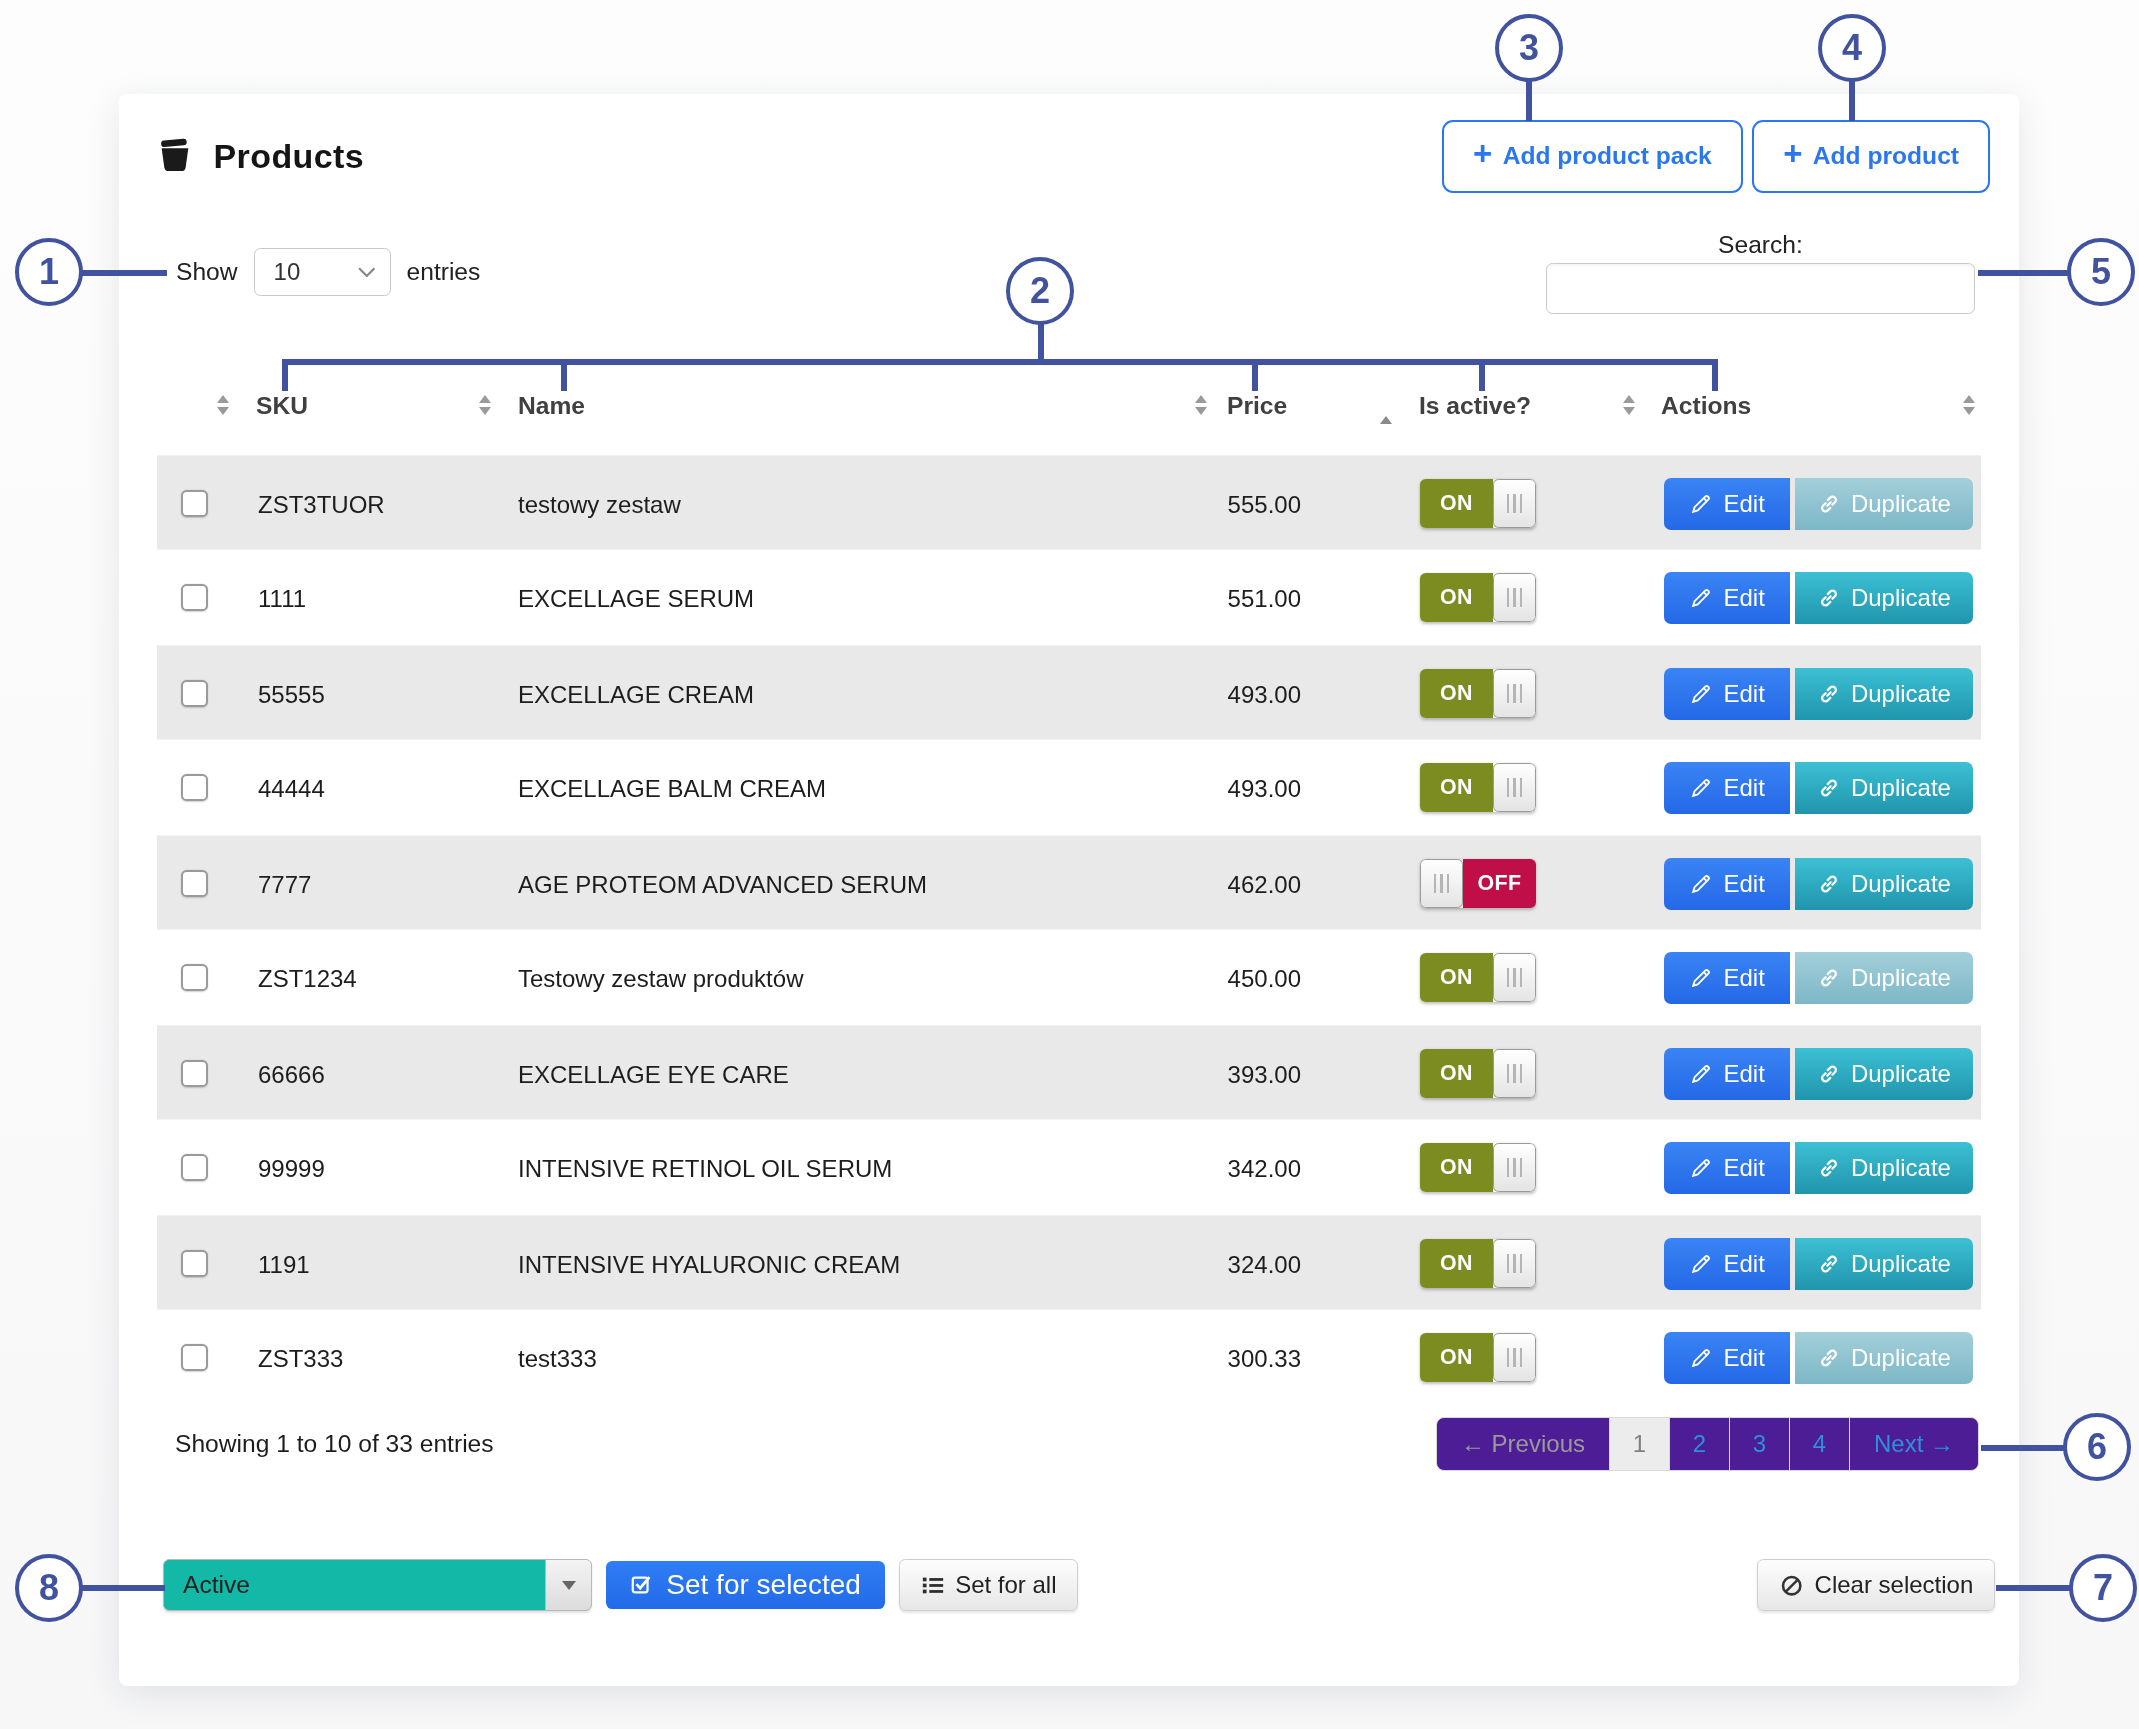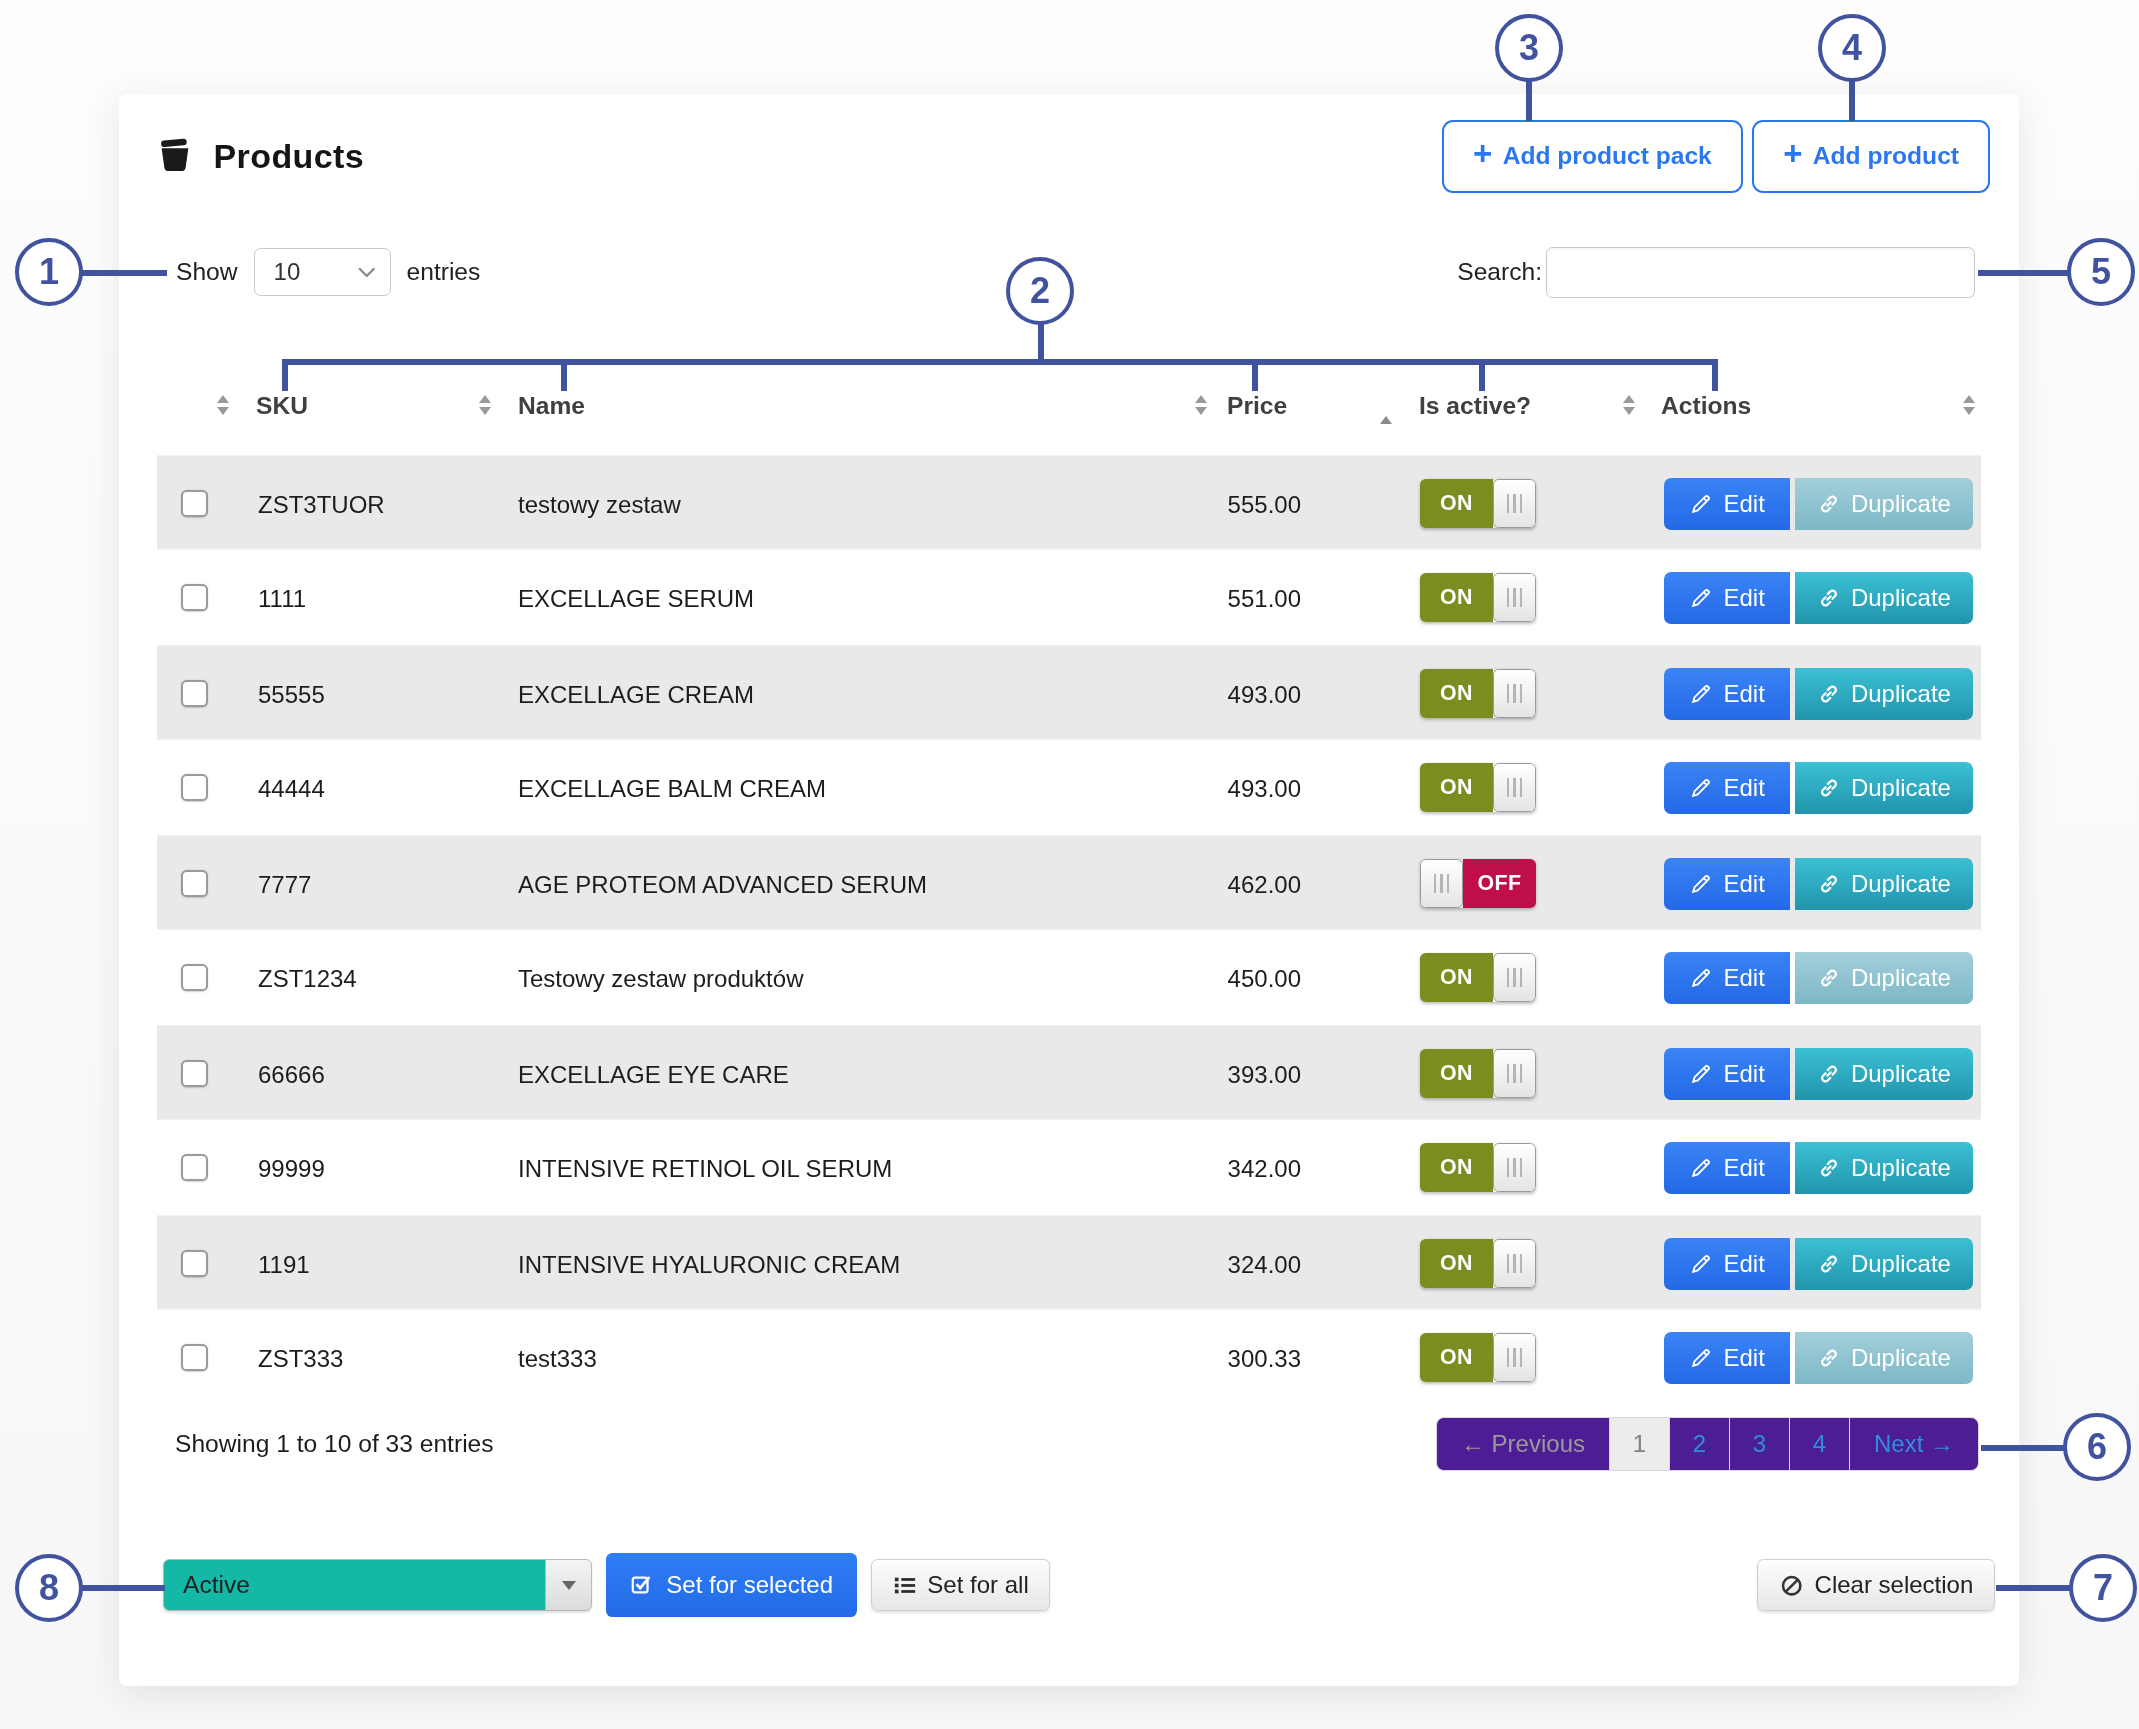--- a/index.html
+++ b/index.html
@@ -30,21 +30,21 @@
     font-family: inherit;
   }
   .plus-glyph { font-size: 33px; font-weight: 800; line-height: 0; margin-top: -3.2px; }
   
   .controls-row { margin-top: 52px; height: 52px; display: flex; align-items: center;
     justify-content: space-between; padding: 0 44px 0 57px; }
   .show-entries { display: flex; align-items: center; gap: 16px; font-size: 24.6px; color: #222; }
   .page-size-select { width: 137px; height: 48px; border: 1.6px solid #c9c9c9; border-radius: 6.4px;
     display: flex; align-items: center; justify-content: space-between; padding: 0 14.3px 0 19px;
     font-size: 24px; color: #333; background: #fff; cursor: pointer; }
-  .search-wrap { display: flex; align-items: center; gap: 4px; font-size: 24.6px; color: #222; }
+  .search-wrap { display: flex; align-items: center; gap: 4px; font-size: 24.6px; color: #222; flex-direction: column; }
   .search-input { width: 429px; height: 51px; border: 1.6px solid #c9c9c9; border-radius: 6.4px;
     background: #fff; box-shadow: inset 0 1.6px 2.4px rgba(0,0,0,.05); font-size: 24px;
     padding: 0 16px; font-family: inherit; }
   
   .thead { margin: 83px 38px 0 38px; height: 60px; position: relative; }
   .th-label { position: absolute; top: 11px; font-size: 24.6px; font-weight: bold; color: #404040; cursor: pointer; }
   .sort-both { position: absolute; top: 14.3px; display: flex; flex-direction: column; gap: 4px; cursor: pointer; }
   .tri { width: 0; height: 0; border-left: 6.4px solid transparent; border-right: 6.4px solid transparent; }
   .tri.up   { border-bottom: 8px solid #9a9a9a; }
   .tri.down { border-top: 8px solid #9a9a9a; }
@@ -100,22 +100,22 @@
   .bulk-left { display: flex; align-items: center; gap: 14.3px; }
   .status-select { width: 429px; height: 52px; border: 1.6px solid #b9b9b9; border-radius: 6.4px;
     background: #14b8a6; display: flex; align-items: stretch; cursor: pointer;
     box-shadow: 0 1.6px 2.4px rgba(0,0,0,.12); }
   .status-select .val { flex: 1; display: flex; align-items: center; padding-left: 19px;
     font-size: 24.6px; color: #222; }
   .status-select .arrow-seg { width: 46px; border-left: 1.6px solid #b9b9b9;
     background: linear-gradient(#f4f4f4,#dcdcdc); border-radius: 0 4.8px 4.8px 0;
     display: flex; align-items: center; justify-content: center; }
   .arrow-seg .tri.down { border-top: 9.5px solid #666; border-left-width: 7.1px; border-right-width: 7.1px; }
-  .btn-primary { height: 64px; padding: 0 24px; background: linear-gradient(#2f7ef5,#236ae8);
-    color: #fff; font-size: 24px; border: none; border-radius: 6.4px; display: flex;
+  .btn-primary { height: 48px; padding: 0 24px; background: linear-gradient(#2f7ef5,#236ae8);
+    color: #fff; font-size: 28px; border: none; border-radius: 6.4px; display: flex;
     align-items: center; gap: 12px; cursor: pointer; font-family: inherit; }
   .btn-gray { height: 52px; padding: 0 20.7px; background: linear-gradient(#fdfdfd,#e7e7e7);
     color: #222; font-size: 24px; border: 1.6px solid #cfcfcf; border-radius: 6.4px; display: flex;
     align-items: center; gap: 10.3px; cursor: pointer; font-family: inherit;
     box-shadow: 0 1.6px 2.4px rgba(0,0,0,.10); }
   
   .ann-circle { position: absolute; width: 68px; height: 68px; border: 4.8px solid #41529e;
     border-radius: 50%; background: #fff; display: flex; align-items: center; justify-content: center;
     font-size: 36px; font-weight: bold; color: #41529e; z-index: 30; }
   .ann-line { position: absolute; background: #41529e; z-index: 29; }

